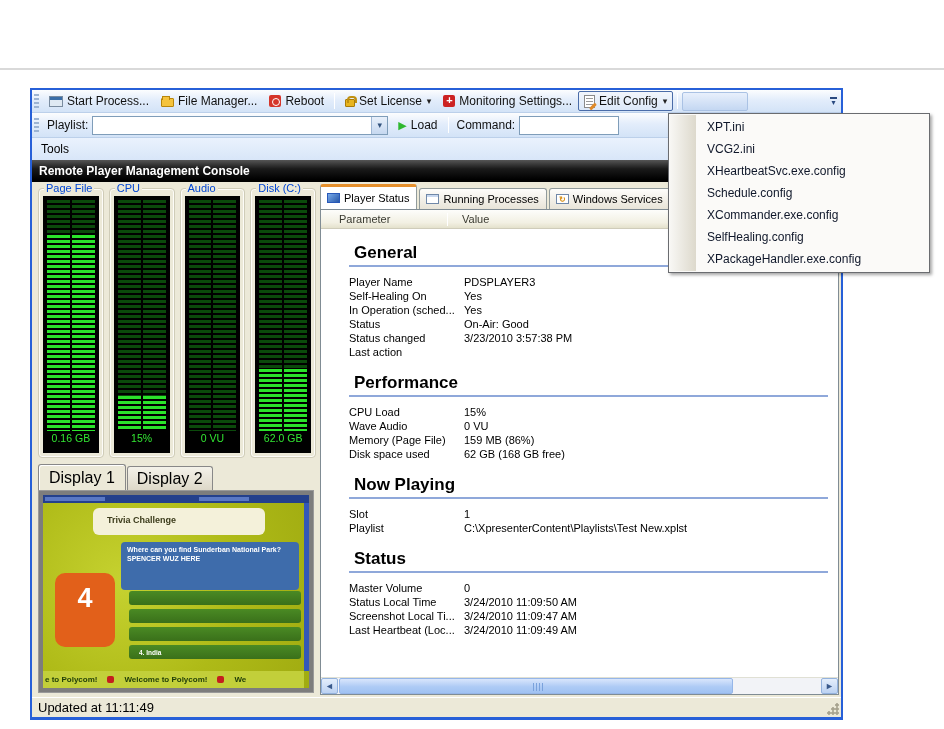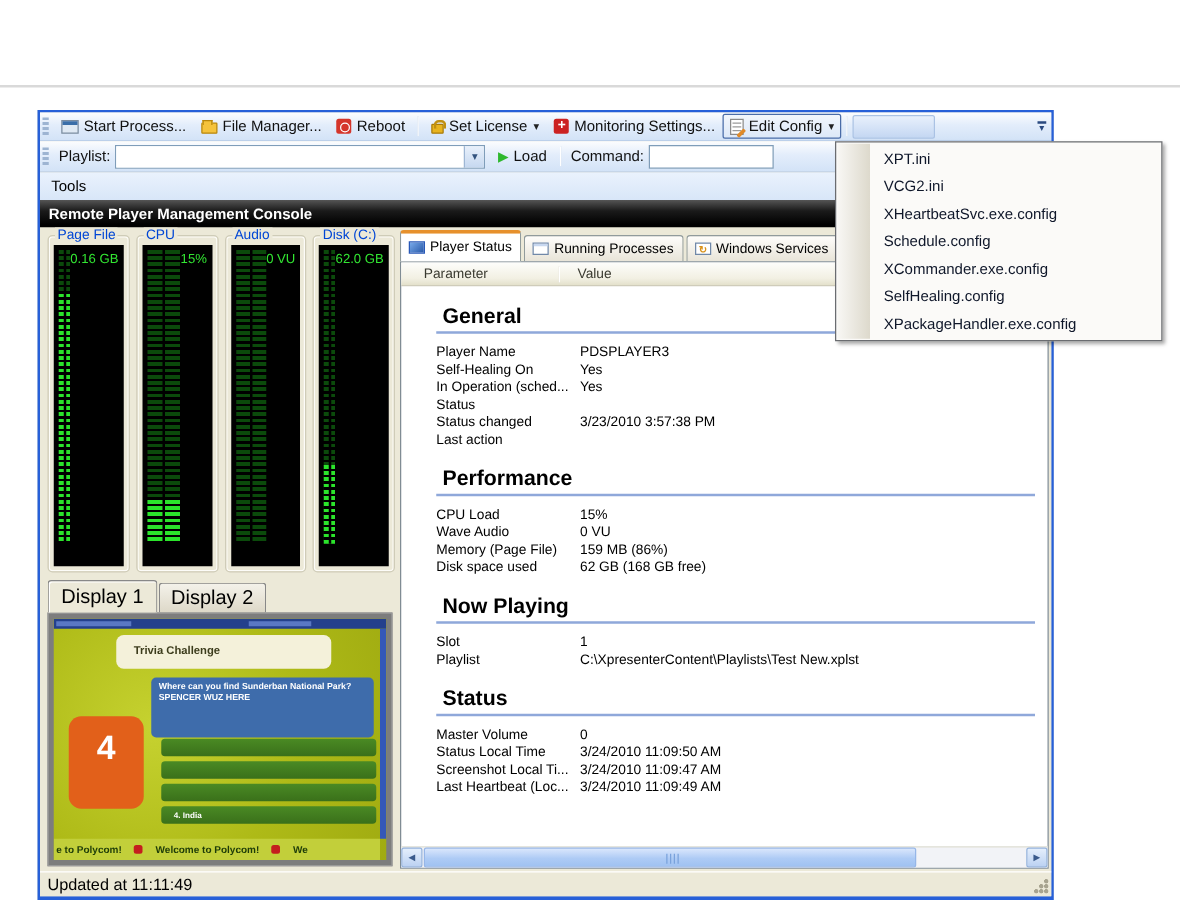--- a/index.html
+++ b/index.html
@@ -71,21 +71,21 @@
 
   
   .main { flex:1; display:flex; background:#ece9d8; min-height:0; }
   .left-panel { width:286px; flex:none; padding:6px 2px 2px 6px; display:flex; flex-direction:column; }
   .meters-row { display:flex; gap:5px; height:270px; }
   .gbox { flex:1; border:1px solid #cfccb8; border-radius:4px; position:relative;
     box-shadow:inset 0 0 0 1px #fdfcf8; padding:8px 4px 4px; }
   .gbox-label { position:absolute; top:-7px; left:5px; background:#ece9d8; padding:0 2px;
     font-size:11px; color:#0046d5; white-space:nowrap; }
   .meter { position:absolute; left:4px; right:4px; top:7px; bottom:4px; background:#000;
-    display:flex; flex-direction:row; padding:4px 4px 18px; }
+    display:flex; flex-direction:column; padding:4px 4px 7px; }
   .ledzone { flex:1; position:relative; }
   .ledbg { position:absolute; inset:0;
     background:repeating-linear-gradient(to bottom,#0b4a0b 0 3px,#000 3px 5px); }
   .ledfill { position:absolute; left:0; right:0; bottom:0;
     background:repeating-linear-gradient(to bottom,#2be42b 0 3px,#000 3px 5px); }
   .leddiv { position:absolute; top:0; bottom:0; left:50%; width:2px; margin-left:-1px; background:#000; }
   .meter-value { height:15px; text-align:center; color:#32e632; font-size:10.5px; line-height:15px; }
 
   .disp-tabs { display:flex; align-items:flex-end; height:26px; margin-top:6px; }
   .dtab { padding:3px 9px 2px; font-size:16px; border:1px solid #888; border-bottom:none;
@@ -366,20 +366,21 @@
             <div class="prow">
                 <span class="plabel">Self-Healing On</span>
                 <span class="pvalue">Yes</span>
               </div>
             <div class="prow">
                 <span class="plabel">In Operation (sched...</span>
                 <span class="pvalue">Yes</span>
               </div>
             <div class="prow">
                 <span class="plabel">Status</span>
+                <span class="pvalue">On-Air: Good</span>
               </div>
             <div class="prow">
                 <span class="plabel">Status changed</span>
                 <span class="pvalue">3/23/2010 3:57:38 PM</span>
               </div>
             <div class="prow">
                 <span class="plabel">Last action</span>
                 <span class="pvalue"></span>
               </div>
           </div>

